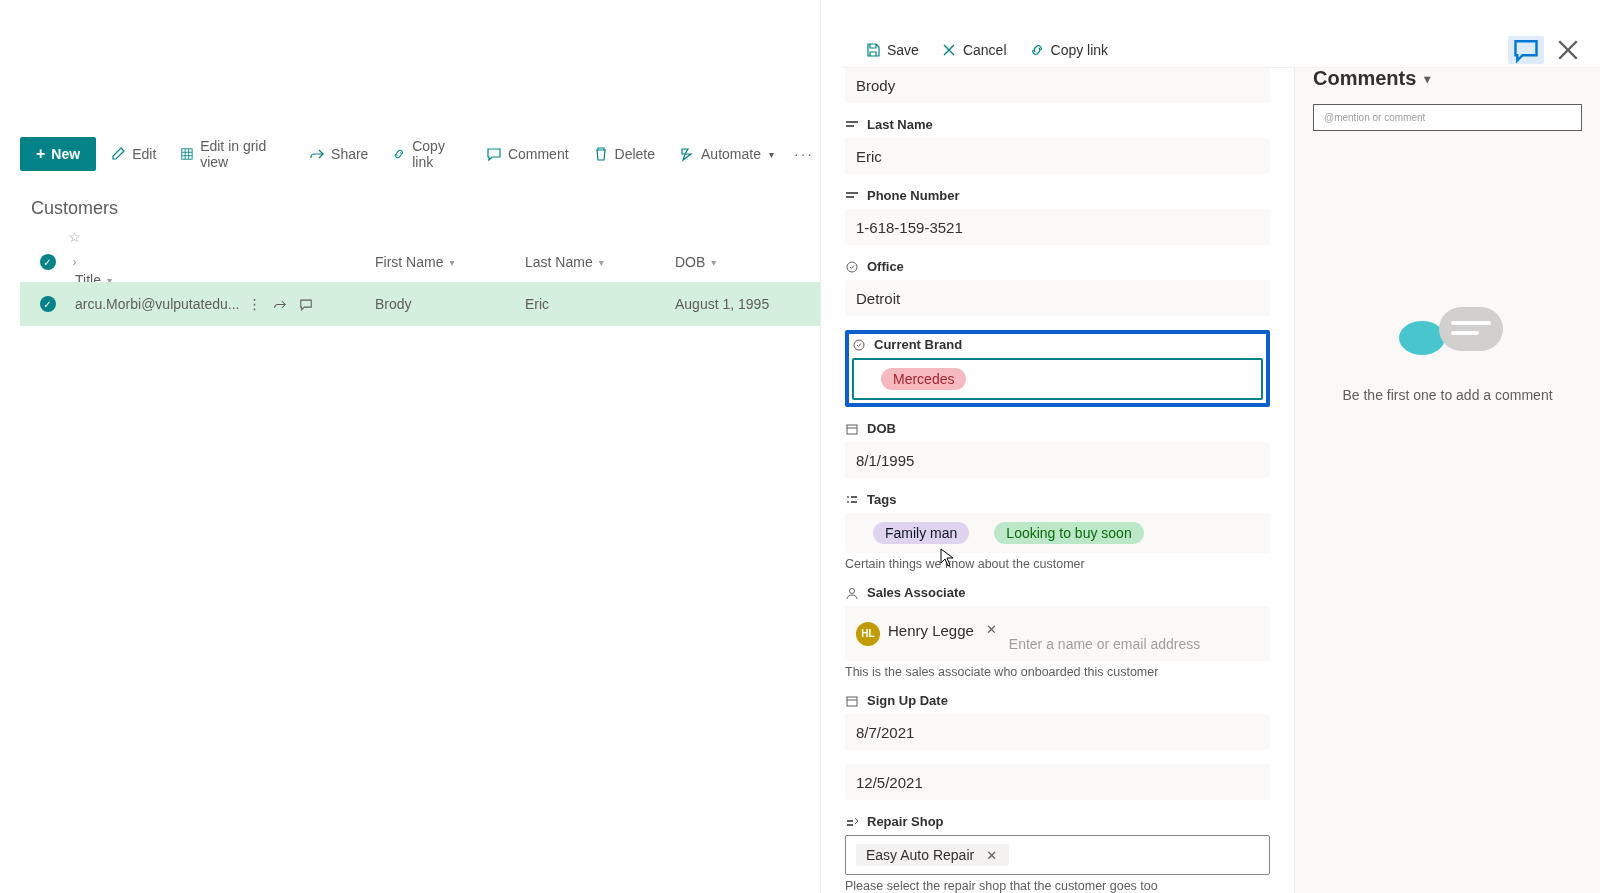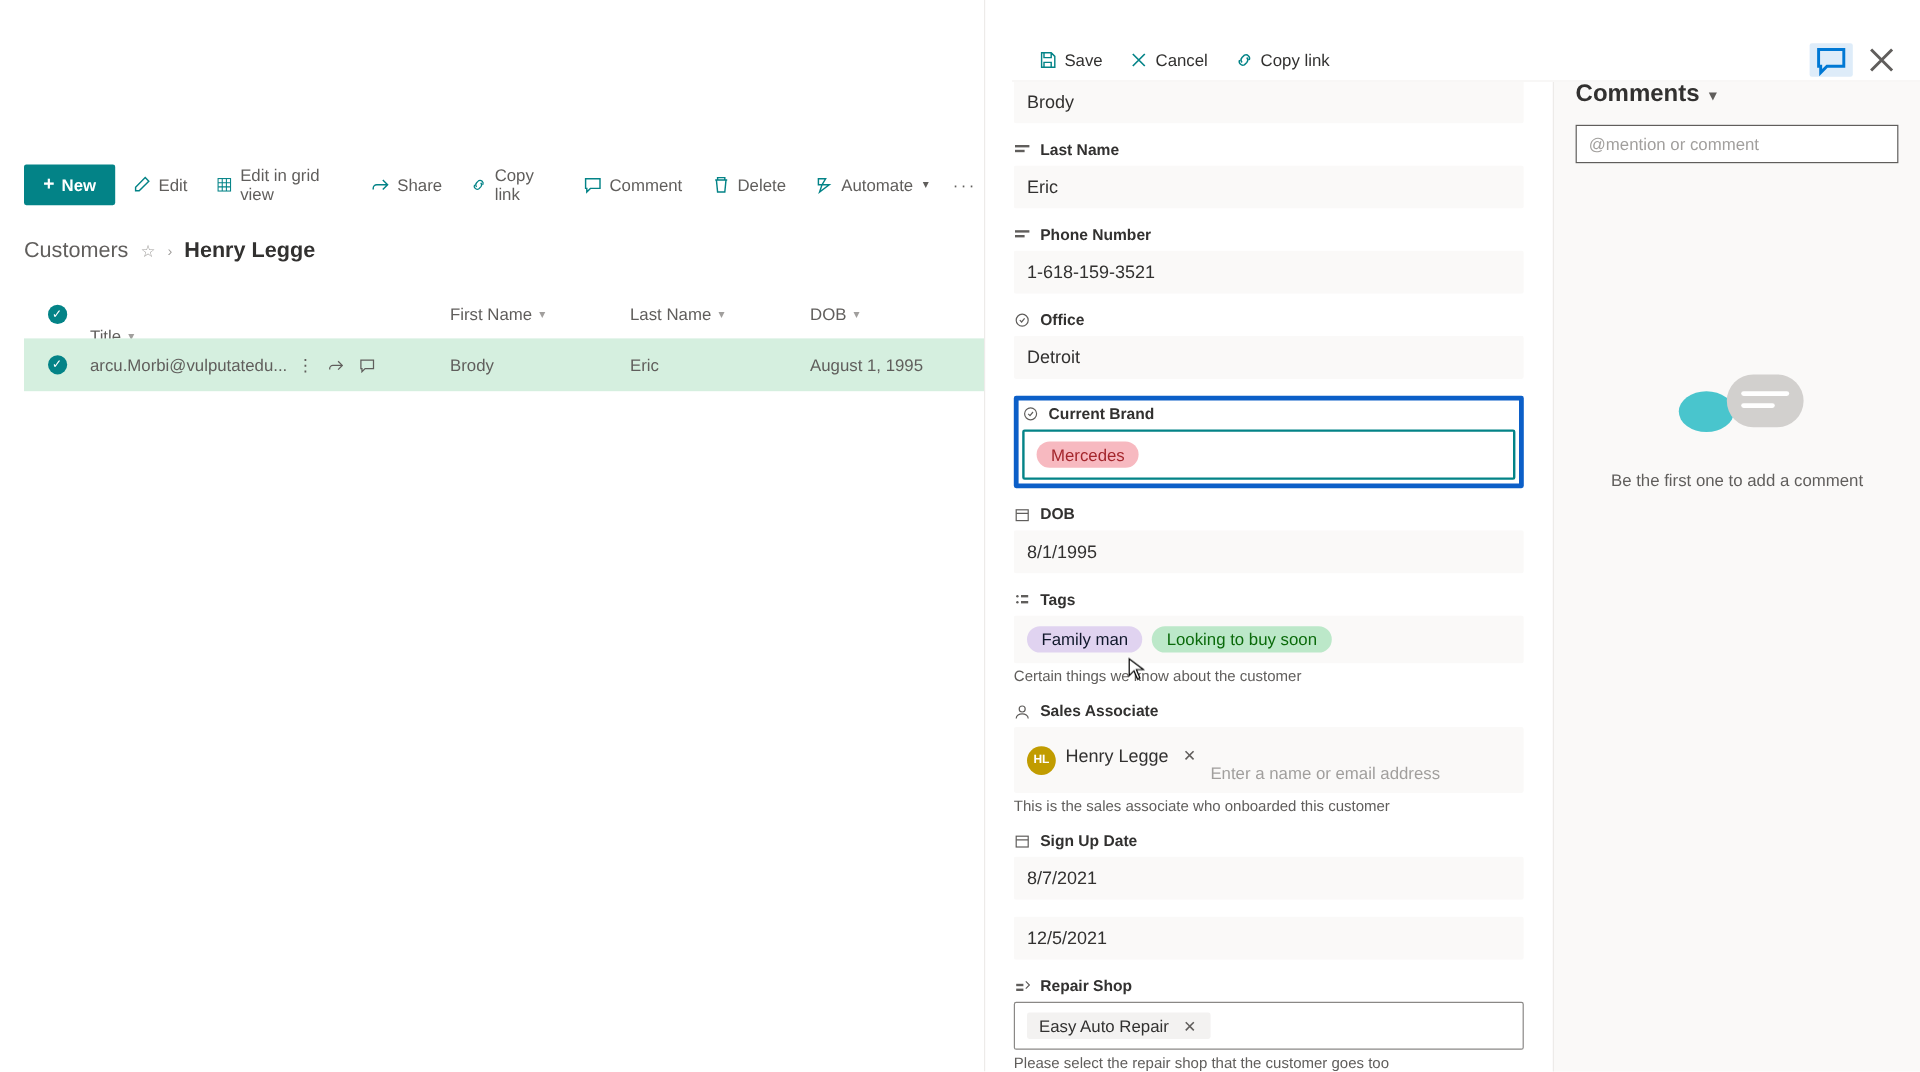--- a/index.html
+++ b/index.html
@@ -9,21 +9,21 @@
 .main-area { position: absolute; left: 0; top: 0; width: 820px; height: 893px; background: #fff; }
 
 .toolbar { position: absolute; left: 20px; top: 130px; display: flex; align-items: center; gap: 4px; }
 .btn-new { background: #038387; color: #fff; border: none; padding: 9px 16px; border-radius: 2px; font-size: 14px; display: flex; align-items: center; gap: 6px; cursor: pointer; font-weight: 600; }
 .btn-new .plus { font-size: 16px; line-height: 1; }
 .toolbar-item { display: flex; align-items: center; gap: 6px; padding: 8px 10px; color: #605e5c; cursor: pointer; font-size: 14px; }
 .toolbar-icon { width: 16px; height: 16px; display: inline-flex; align-items: center; justify-content: center; color: #038387; }
 .toolbar-caret { font-size: 10px; margin-left: 2px; color: #605e5c; }
 .toolbar-more { padding: 8px 6px; color: #605e5c; cursor: pointer; letter-spacing: 2px; }
 
-.breadcrumb { position: absolute; left: 20px; top: 198px; display: flex; align-items: center; gap: 10px; font-size: 18px; }
+.breadcrumb { position: absolute; left: 20px; top: 198px; display: flex; align-items: center; gap: 10px; font-size: 18px; flex-direction: column; }
 .breadcrumb .list-name { color: #605e5c; font-weight: 400; }
 .breadcrumb .star { color: #a19f9d; font-size: 14px; cursor: pointer; }
 .breadcrumb .chev { color: #a19f9d; font-size: 12px; }
 .breadcrumb .item-name { color: #323130; font-weight: 600; }
 
 .cols { position: absolute; left: 20px; top: 242px; right: 0; display: flex; align-items: center; height: 40px; color: #605e5c; font-size: 14px; }
 .col-check { width: 55px; display: flex; justify-content: center; }
 .col-title { width: 300px; display: flex; align-items: center; gap: 6px; margin-top: 36px; }
 .col-first { width: 150px; display: flex; align-items: center; gap: 6px; }
 .col-last { width: 150px; display: flex; align-items: center; gap: 6px; }
@@ -51,38 +51,38 @@
 .form-col::-webkit-scrollbar-track { background: #fff; }
 
 .field { margin-bottom: 14px; }
 .field-label { display: flex; align-items: center; gap: 8px; font-size: 13px; color: #323130; font-weight: 600; margin-bottom: 6px; }
 .field-label .fic { width: 14px; height: 14px; color: #605e5c; display: inline-flex; align-items: center; justify-content: center; }
 .field-value { background: #faf9f8; border: 1px solid transparent; padding: 8px 10px; border-radius: 2px; font-size: 15px; color: #323130; min-height: 36px; display: flex; align-items: center; flex-wrap: wrap; gap: 8px; }
 .field-value.highlight { border: 2px solid #038387; background: #fff; }
 .field-wrap.highlight-outer { border: 4px solid #0c5fc8; padding: 3px; border-radius: 2px; }
 .field-help { font-size: 12.5px; color: #605e5c; margin-top: 4px; }
 
-.chip { padding: 3px 12px; border-radius: 12px; font-size: 14px; }
+.chip { padding: 3px 12px; border-radius: 12px; font-size: 14px; margin-left: 17px; }
 .chip-red { background: #f7b9c0; color: #a4262c; }
 .chip-purple { background: #e0d3f0; color: #0f172a; }
 .chip-green { background: #bce8c9; color: #0b6a0b; }
 
 .person-chip { display: inline-flex; align-items: flex-start; gap: 8px; }
 .avatar { width: 24px; height: 24px; border-radius: 50%; background: #c19c00; color: #fff; font-size: 10px; font-weight: 600; display: flex; align-items: center; justify-content: center; }
 .remove-x { color: #605e5c; cursor: pointer; padding: 0 4px; font-size: 13px; }
 .placeholder { color: #a19f9d; font-size: 14px; margin-top: 21px; }
 
 .repair-field { border: 1px solid #8a8886; background: #fff; }
 .repair-chip { background: #f3f2f1; padding: 3px 8px 3px 10px; border-radius: 2px; display: inline-flex; align-items: center; gap: 8px; font-size: 14px; }
 
 
 .comments-col { position: absolute; left: 473px; top: 49px; right: 0; height: 857px; background: #faf9f8; padding: 18px 18px; border-left: 1px solid #edebe9; }
 .comments-head { font-size: 20px; font-weight: 700; display: flex; align-items: center; gap: 8px; margin-bottom: 14px; }
 .comments-head .caret { font-size: 12px; color: #605e5c; }
-.comment-input { width: 100%; border: 1px solid #605e5c; background: #fff; padding: 7px 10px; font-size: 14px; color: #323130; }
+.comment-input { width: 100%; border: 1px solid #605e5c; background: #fff; padding: 7px 10px; font-size: 10px; color: #323130; }
 .comment-input::placeholder { color: #a19f9d; }
 .comments-empty { margin-top: 170px; text-align: center; color: #605e5c; }
 .bubble-illus { width: 110px; height: 70px; margin: 0 auto 16px; position: relative; }
 .bub1 { position: absolute; width: 46px; height: 34px; background: #49c5cd; border-radius: 50%; left: 6px; top: 20px; }
 .bub2 { position: absolute; width: 64px; height: 44px; background: #d2d0ce; border-radius: 22px; right: 0; top: 6px; }
 .bub2::before, .bub2::after { content: ""; position: absolute; background: #fff; height: 4px; border-radius: 2px; }
 .bub2::before { width: 40px; left: 12px; top: 14px; }
 .bub2::after { width: 28px; left: 12px; top: 24px; }
 
 .cursor { position: absolute; left: 940px; top: 548px; width: 14px; height: 20px; pointer-events: none; z-index: 50; }

